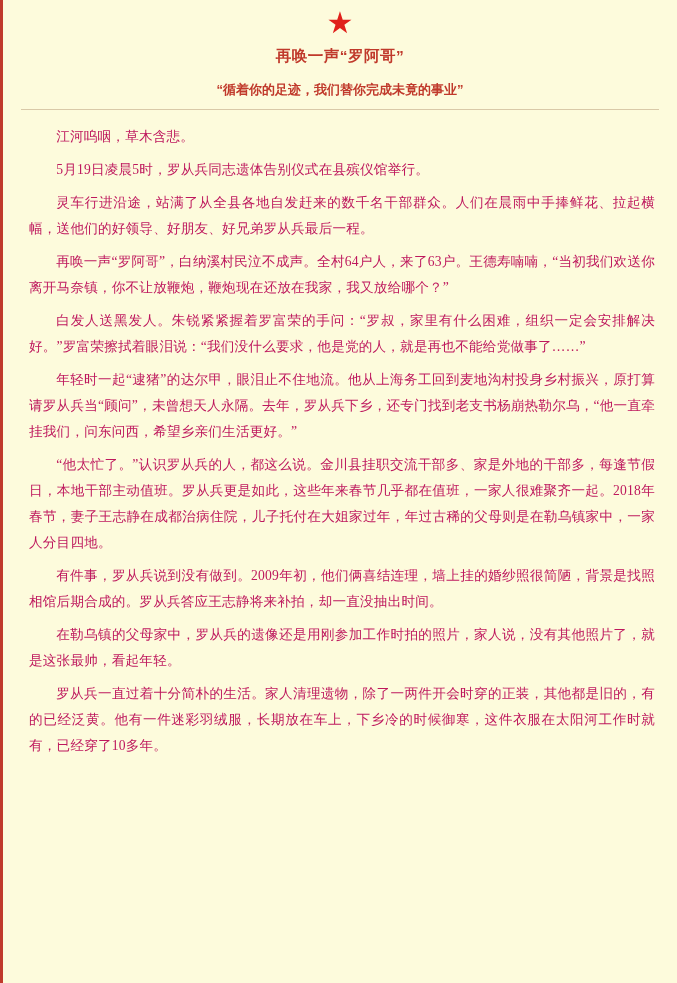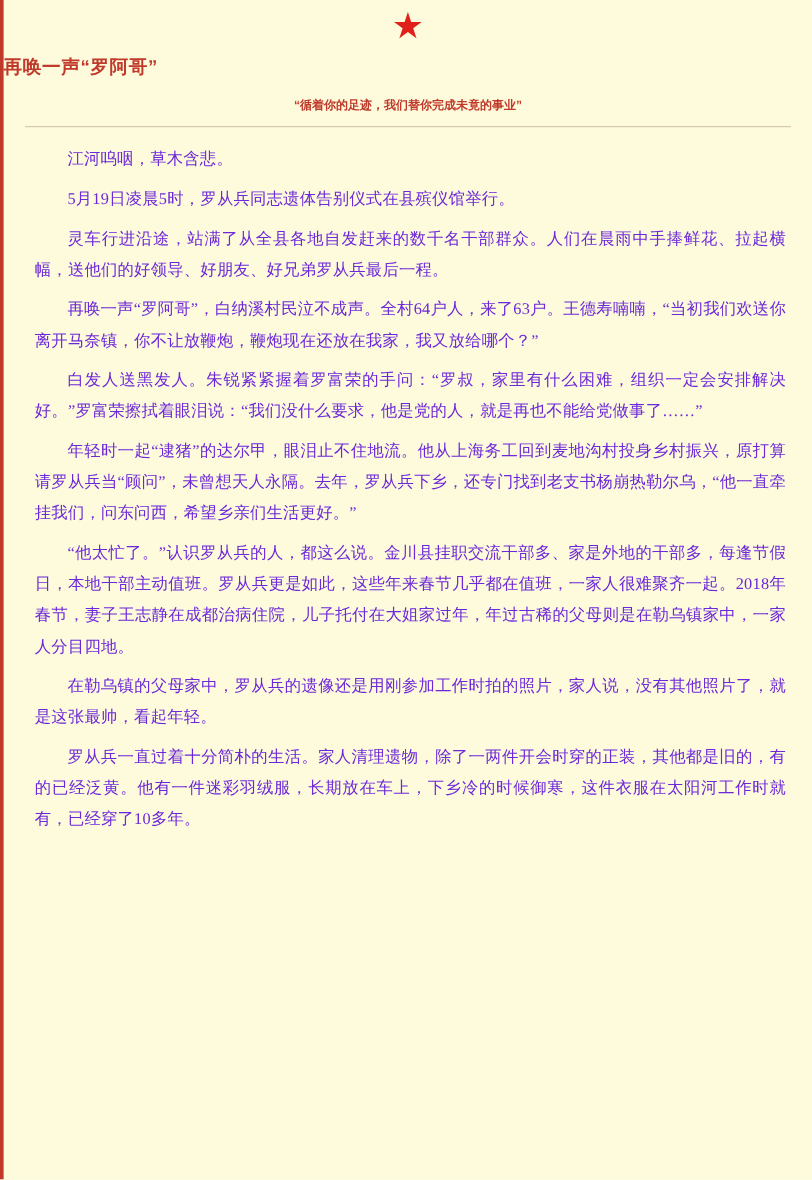--- a/index.html
+++ b/index.html
@@ -27,52 +27,53 @@
     padding-top: 8px;
     padding-bottom: 2px;
   }
   .star {
     font-size: 30px;
     color: #e0201b;
     line-height: 1;
     display: inline-block;
   }
   .title {
+    text-align: center;
     color: #c0392b;
     font-weight: bold;
     font-size: 15.5px;
     font-family: "Liberation Sans", sans-serif;
     letter-spacing: 0.5px;
     margin-top: 6px;
   }
   .subtitle {
     text-align: center;
     color: #c0392b;
     font-weight: bold;
-    font-size: 10px;
+    font-size: 13px;
     font-family: "Liberation Sans", sans-serif;
     margin-top: 14px;
     padding-bottom: 10px;
   }
   .divider {
     border: 0;
     border-top: 1px solid #d9c9a8;
     margin: 0 18px 14px 18px;
   }
   .body-text {
     padding: 0 22px 20px 26px;
   }
   .para {
     font-size: 13.6px;
     line-height: 26px;
     text-align: justify;
     text-justify: inter-ideograph;
     margin: 0 0 7px 0;
     text-indent: 2em;
-    color: #6d28d9;
+    color: #be185d;
     letter-spacing: 0.2px;
   }
 </style>
 </head>
 <body>
 
 <div class="page">
 
   <div class="star-wrap">
     <span class="star">★</span>
@@ -84,17 +85,18 @@
   <hr class="divider">
 
   <div class="body-text">
     <p class="para">江河呜咽，草木含悲。</p>
     <p class="para">5月19日凌晨5时，罗从兵同志遗体告别仪式在县殡仪馆举行。</p>
     <p class="para">灵车行进沿途，站满了从全县各地自发赶来的数千名干部群众。人们在晨雨中手捧鲜花、拉起横幅，送他们的好领导、好朋友、好兄弟罗从兵最后一程。</p>
     <p class="para">再唤一声“罗阿哥”，白纳溪村民泣不成声。全村64户人，来了63户。王德寿喃喃，“当初我们欢送你离开马奈镇，你不让放鞭炮，鞭炮现在还放在我家，我又放给哪个？”</p>
     <p class="para">白发人送黑发人。朱锐紧紧握着罗富荣的手问：“罗叔，家里有什么困难，组织一定会安排解决好。”罗富荣擦拭着眼泪说：“我们没什么要求，他是党的人，就是再也不能给党做事了……”</p>
     <p class="para">年轻时一起“逮猪”的达尔甲，眼泪止不住地流。他从上海务工回到麦地沟村投身乡村振兴，原打算请罗从兵当“顾问”，未曾想天人永隔。去年，罗从兵下乡，还专门找到老支书杨崩热勒尔乌，“他一直牵挂我们，问东问西，希望乡亲们生活更好。”</p>
     <p class="para">“他太忙了。”认识罗从兵的人，都这么说。金川县挂职交流干部多、家是外地的干部多，每逢节假日，本地干部主动值班。罗从兵更是如此，这些年来春节几乎都在值班，一家人很难聚齐一起。2018年春节，妻子王志静在成都治病住院，儿子托付在大姐家过年，年过古稀的父母则是在勒乌镇家中，一家人分目四地。</p>
+    <p class="para">有件事，罗从兵说到没有做到。2009年初，他们俩喜结连理，墙上挂的婚纱照很简陋，背景是找照相馆后期合成的。罗从兵答应王志静将来补拍，却一直没抽出时间。</p>
     <p class="para">在勒乌镇的父母家中，罗从兵的遗像还是用刚参加工作时拍的照片，家人说，没有其他照片了，就是这张最帅，看起年轻。</p>
     <p class="para">罗从兵一直过着十分简朴的生活。家人清理遗物，除了一两件开会时穿的正装，其他都是旧的，有的已经泛黄。他有一件迷彩羽绒服，长期放在车上，下乡冷的时候御寒，这件衣服在太阳河工作时就有，已经穿了10多年。</p>
   </div>
 
 </div>
 
 </body></html>

